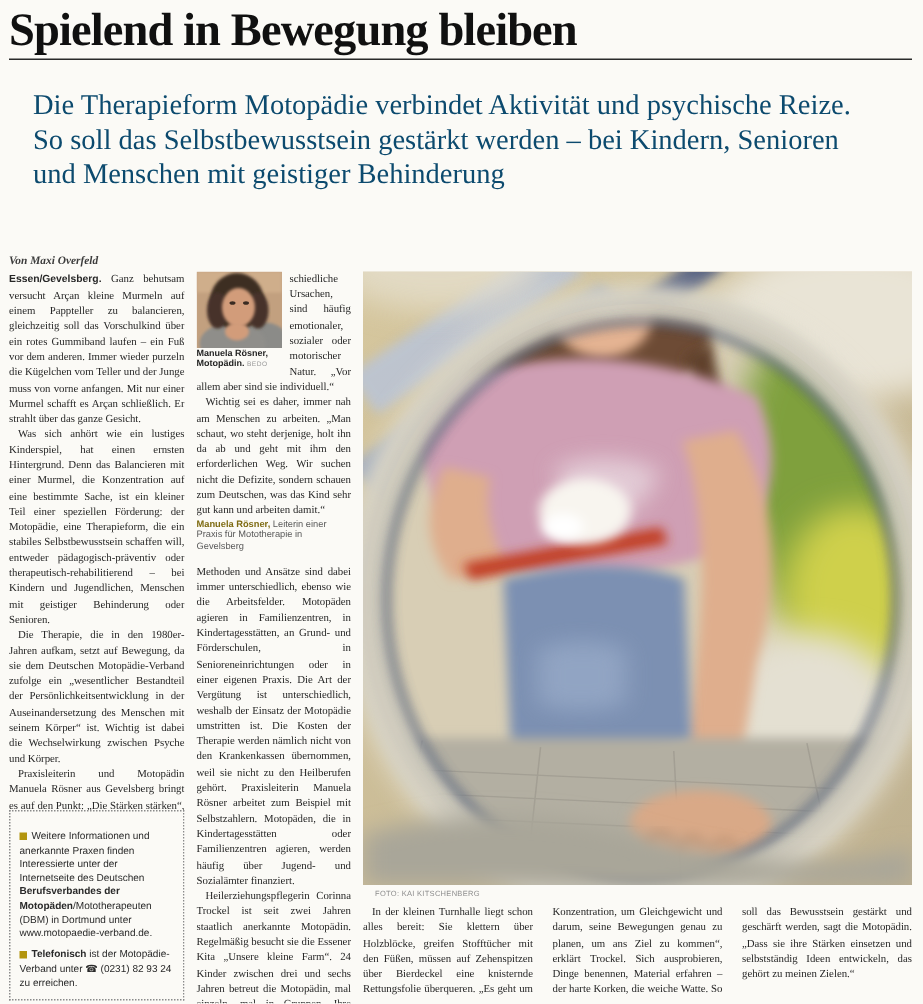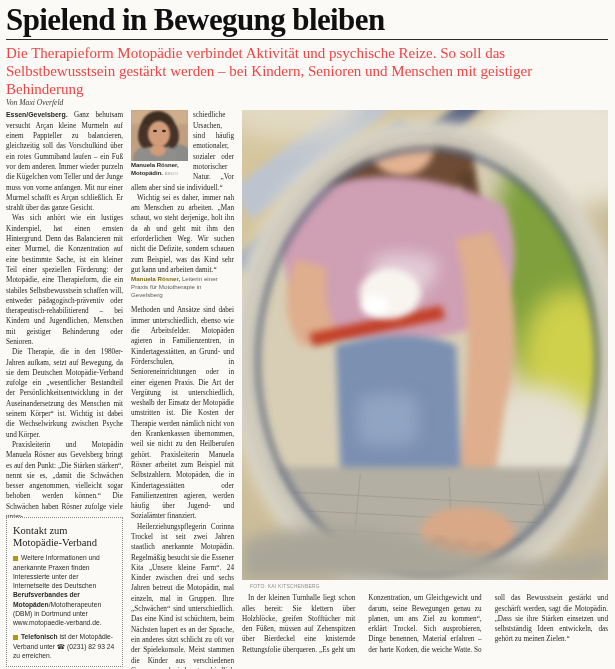--- a/index.html
+++ b/index.html
@@ -6,22 +6,22 @@
   body{
     width:615px;height:669px;overflow:hidden;
     background:#fbfaf6;color:#222;
     font-family:"Liberation Serif", serif;
   }
   .page{box-sizing:border-box;width:612px;height:669px;padding:3px 4px 0 6px;display:flex;flex-direction:column;}
 
   
   .headline{font-size:31px;font-weight:bold;letter-spacing:-0.6px;line-height:1.08;color:#101010;margin:0;}
   .head-rule{border-bottom:1.5px solid #2a2a2a;margin:3px 0 4px 0;}
-  .deck{font-size:15px;line-height:1.2;color:#ef4444;max-width:590px;margin:0;}
-  .byline{font-style:italic;font-size:7.6px;color:#3c3c3c;margin:0 0 3px 0;}
+  .deck{font-size:19px;line-height:1.2;color:#0c4a6e;max-width:590px;margin:16px;}
+  .byline{font-style:italic;font-size:7.6px;color:#3c3c3c;margin:24px 0 3px 0;font-weight:bold;}
 
   
   .main{display:flex;gap:8px;flex:1;overflow:hidden;}
   .colA{width:117px;flex:0 0 117px;display:flex;flex-direction:column;overflow:hidden;}
   .colA-text{flex:1;overflow:hidden;}
   .colB{width:103px;flex:0 0 103px;overflow:hidden;}
   .photo-col{flex:1;display:flex;flex-direction:column;overflow:hidden;}
 
   p.body{font-size:7.2px;line-height:1.43;text-align:justify;margin:0;hyphens:auto;-webkit-hyphens:auto;color:#262626;}
   p.body.ind{text-indent:6px;}
@@ -69,21 +69,20 @@
 
     <div class="colA">
       <div class="colA-text">
         <p class="body"><span class="lead-in">Essen/Gevelsberg.</span><span> Ganz behutsam versucht Arçan kleine Murmeln auf einem Pappteller zu balancieren, gleichzeitig soll das Vorschulkind über ein rotes Gummiband laufen – ein Fuß vor dem anderen. Immer wieder purzeln die Kügelchen vom Teller und der Junge muss von vorne anfangen. Mit nur einer Murmel schafft es Arçan schließlich. Er strahlt über das ganze Gesicht.</span></p>
         <p class="body ind">Was sich anhört wie ein lustiges Kinderspiel, hat einen ernsten Hintergrund. Denn das Balancieren mit einer Murmel, die Konzentration auf eine bestimmte Sache, ist ein kleiner Teil einer speziellen Förderung: der Motopädie, eine Therapieform, die ein stabiles Selbstbewusstsein schaffen will, entweder pädagogisch-präventiv oder therapeutisch-rehabilitierend – bei Kindern und Jugendlichen, Menschen mit geistiger Behinderung oder Senioren.</p>
         <p class="body ind">Die Therapie, die in den 1980er-Jahren aufkam, setzt auf Bewegung, da sie dem Deutschen Motopädie-Verband zufolge ein „wesentlicher Bestandteil der Persönlichkeitsentwicklung in der Auseinandersetzung des Menschen mit seinem Körper“ ist. Wichtig ist dabei die Wechselwirkung zwischen Psyche und Körper.</p>
         <p class="body ind">Praxisleiterin und Motopädin Manuela Rösner aus Gevelsberg bringt es auf den Punkt: „Die Stärken stärken“, nennt sie es, „damit die Schwächen besser angenommen, vielleicht sogar behoben werden können.“ Die Schwächen haben Rösner zufolge viele unter-</p>
       </div>
 
       <div class="contact-box">
-        <h2 class="contact-title">Kontakt zum Motopädie-Verband</h2>
         <p class="contact-item"><span class="sq"></span><span>Weitere Informationen und anerkannte Praxen finden Interessierte unter der Internetseite des Deutschen </span><b>Berufsverbandes der Motopäden</b><span>/Mototherapeuten (DBM) in Dortmund unter www.motopaedie-verband.de.</span></p>
         <p class="contact-item"><span class="sq"></span><b>Telefonisch</b><span> ist der Motopädie-Verband unter ☎ (0231) 82 93 24 zu erreichen.</span></p>
       </div>
     </div>
 
     <div class="colB">
       <div class="portrait">
         <svg viewBox="0 0 57 51">
           <defs>
               <filter id="pb">
@@ -103,21 +102,21 @@
           <ellipse cx="27" cy="40" rx="8" ry="6" fill="#d29c7a" filter="url(#pb)"></ellipse>
         </svg>
         <div class="portrait-cap">
           <span>Manuela Rösner,</span><br>
           <span>Motopädin.</span>
           <span class="portrait-credit">BEDO</span>
         </div>
       </div>
 
       <p class="body">schiedliche Ursachen, sind häufig emotionaler, sozialer oder motorischer Natur. „Vor allem aber sind sie individuell.“</p>
-      <p class="body ind">Wichtig sei es daher, immer nah am Menschen zu arbeiten. „Man schaut, wo steht derjenige, holt ihn da ab und geht mit ihm den erforderlichen Weg. Wir suchen nicht die Defizite, sondern schauen zum Beispiel, was das Kind sehr gut kann und arbeiten damit.“</p>
+      <p class="body ind">Wichtig sei es daher, immer nah am Menschen zu arbeiten. „Man schaut, wo steht derjenige, holt ihn da ab und geht mit ihm den erforderlichen Weg. Wir suchen nicht die Defizite, sondern schauen zum Deutschen, was das Kind sehr gut kann und arbeiten damit.“</p>
 
       <div class="quote-attr"><span class="qname">Manuela Rösner,</span><span> Leiterin einer Praxis für Mototherapie in Gevelsberg</span></div>
 
       <p class="body">Methoden und Ansätze sind dabei immer unterschiedlich, ebenso wie die Arbeitsfelder. Motopäden agieren in Familienzentren, in Kindertagesstätten, an Grund- und Förderschulen, in Senioreneinrichtungen oder in einer eigenen Praxis. Die Art der Vergütung ist unterschiedlich, weshalb der Einsatz der Motopädie umstritten ist. Die Kosten der Therapie werden nämlich nicht von den Krankenkassen übernommen, weil sie nicht zu den Heilberufen gehört. Praxisleiterin Manuela Rösner arbeitet zum Beispiel mit Selbstzahlern. Motopäden, die in Kindertagesstätten oder Familienzentren agieren, werden häufig über Jugend- und Sozialämter finanziert.</p>
       <p class="body ind">Heilerziehungspflegerin Corinna Trockel ist seit zwei Jahren staatlich anerkannte Motopädin. Regelmäßig besucht sie die Essener Kita „Unsere kleine Farm“. 24 Kinder zwischen drei und sechs Jahren betreut die Motopädin, mal einzeln, mal in Gruppen. Ihre „Schwächen“ sind unterschiedlich. Das eine Kind ist schüchtern, beim Nächsten hapert es an der Sprache, ein anderes sitzt schlicht zu oft vor der Spielekonsole. Meist stammen die Kinder aus verschiedenen Gruppen und sind unterschiedlich alt. Das stärkt zusätzlich die Sozialkompetenz.</p>
 
     </div>
 
     <div class="photo-col">
       <div class="photo-frame">

